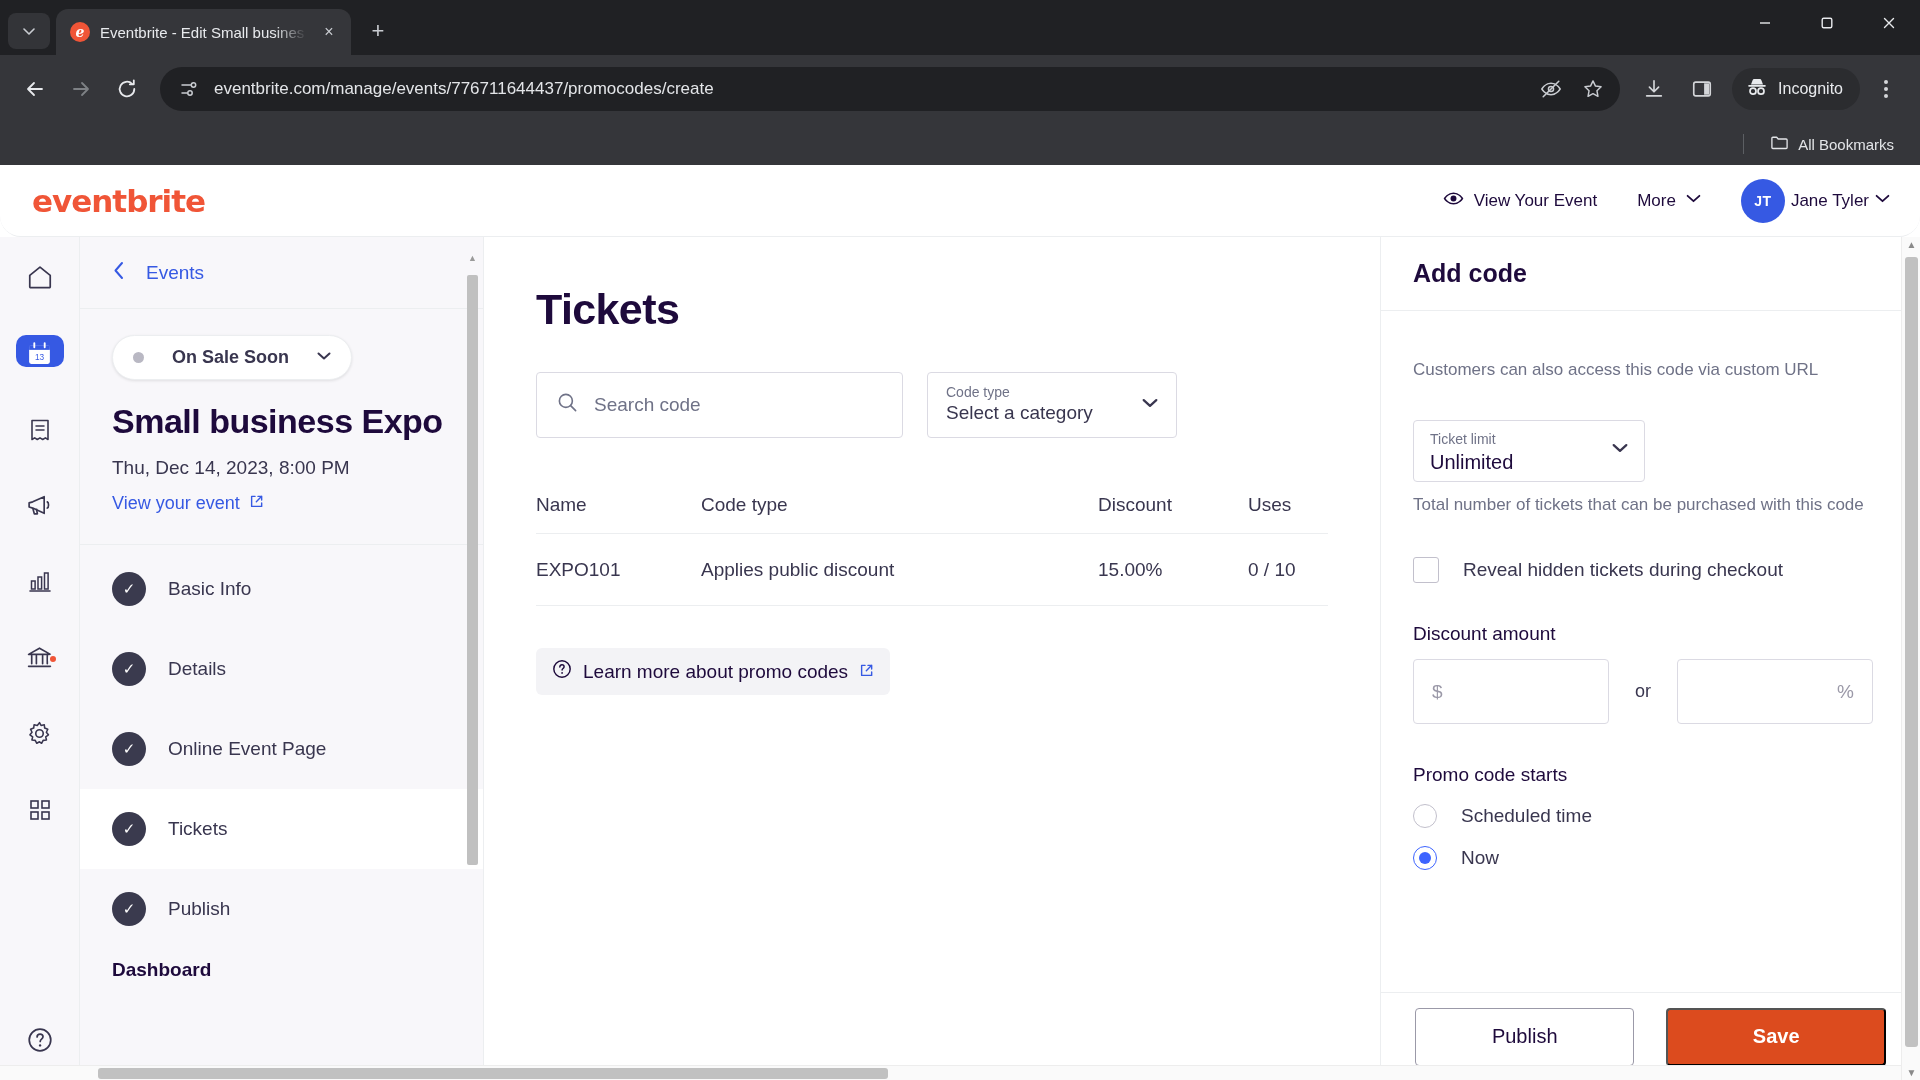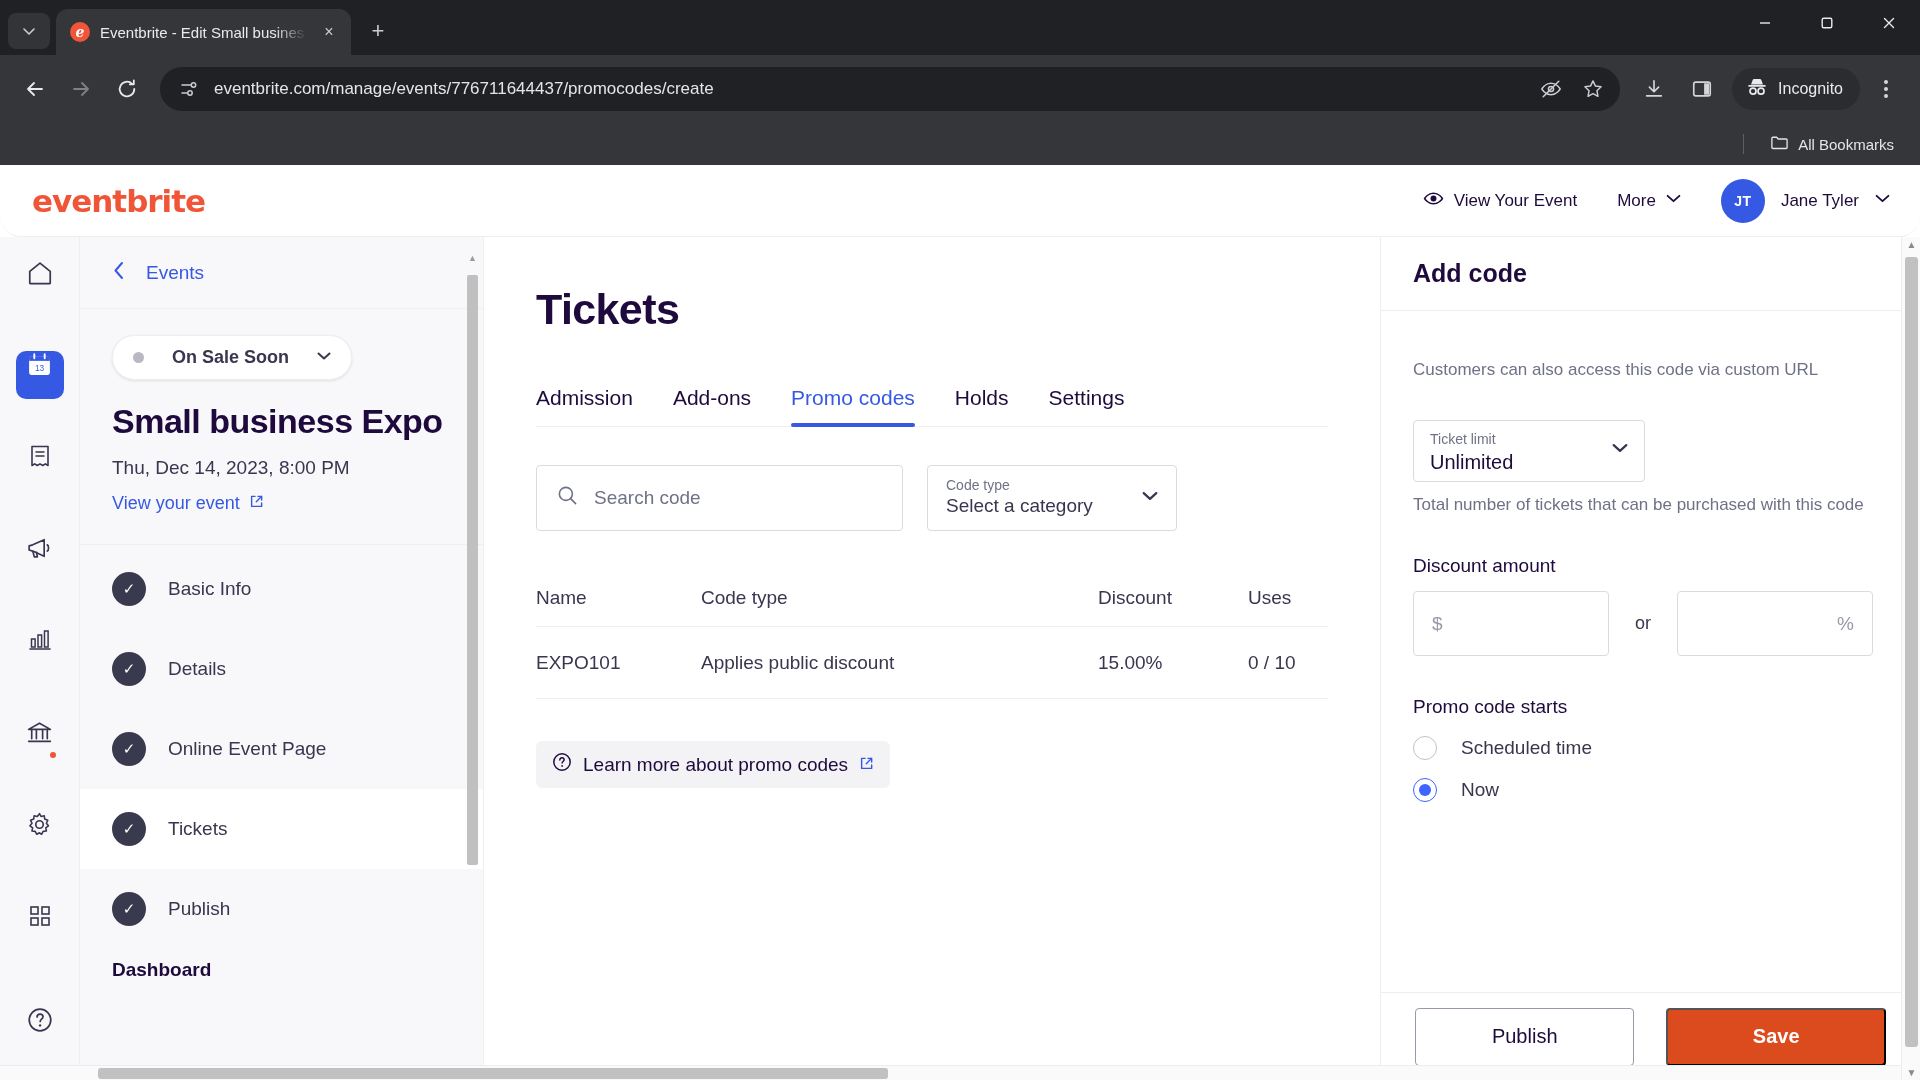--- a/index.html
+++ b/index.html
@@ -69,32 +69,32 @@
   .viewport { flex:1; background:#fff; position:relative; overflow:hidden; display:flex; flex-direction:column;}
 
   .eb-header {
     height:72px; background:#fff; border-bottom:1px solid #eceef0; display:flex; align-items:center;
     padding:0 30px 0 32px; flex:0 0 72px;border-radius:21px;
   }
   .eb-logo { font-size:31px; font-weight:bold; color:#f05537; letter-spacing:-1px; font-family:"DejaVu Sans", sans-serif; }
   .eb-header-right { margin-left:auto; display:flex; align-items:center; gap:40px; }
   .hdr-link { display:flex; align-items:center; gap:10px; color:#1e0a3c; font-size:17px; }
   .hdr-more { display:flex; align-items:center; gap:10px; color:#1e0a3c; font-size:17px; }
-  .avatar-wrap { display:flex; align-items:center; gap:16px; }
+  .avatar-wrap { display:flex; align-items:center; gap:6px; }
   .avatar { width:44px; height:44px; border-radius:50%; background:#3659e3; color:#fff; font-size:14px; font-weight:bold; display:flex; align-items:center; justify-content:center; letter-spacing:.5px;}
   .user-name { color:#1e0a3c; font-size:17px; }
 
   .page-body { flex:1; display:flex; min-height:0; position:relative; }
 
   
   .rail {
     width:80px; background:#f8f7fa; border-right:1px solid #eceef0; flex:0 0 80px;
     display:flex; flex-direction:column; align-items:center; padding-top:22px; gap:10px;
   }
-  .rail-btn { width:48px; height:48px; border-radius:10px; display:flex; align-items:flex-start; justify-content:center; color:#39364f; position:relative; }
+  .rail-btn { width:48px; height:32px; border-radius:10px; display:flex; align-items:flex-end; justify-content:center; color:#39364f; position:relative; }
   .rail-btn.active { background:#3659e3; color:#fff; }
   .rail-gap { height:24px; }
   .rail-dot { position:absolute; right:6px; bottom:7px; width:10px; height:10px; border-radius:50%; background:#f05537; border:2px solid #f8f7fa;}
   .rail-help { margin-top:auto; margin-bottom:26px; }
 
   
   .evnav { width:404px; flex:0 0 404px; background:#f8f7fa; border-right:1px solid #eceef0; position:relative; display:flex; flex-direction:column; }
   .evnav-scroll { flex:1; overflow:hidden; }
   .ev-back { height:72px; display:flex; align-items:center; gap:20px; padding-left:32px; border-bottom:1px solid #eceef0; }
   .ev-back .chev { color:#3659e3; font-size:19px; }
@@ -505,27 +505,20 @@
         <div class="evnav-sb">
           <span class="arrow">▲</span>
           <span class="thumb"></span>
         </div>
       </div>
 
       <div class="main">
         <div class="main-inner">
           <div class="h1">Tickets</div>
 
-          <div class="tabs">
-            <div class="tabitem">Admission</div>
-            <div class="tabitem">Add-ons</div>
-            <div class="tabitem sel">Promo codes</div>
-            <div class="tabitem">Holds</div>
-            <div class="tabitem">Settings</div>
-          </div>
 
           <div class="filters">
             <div class="search-box">
               <span>
                 <svg width="21" height="21" viewBox="0 0 22 22">
                     <circle cx="9.3" cy="9.3" r="6.8" stroke="#6f7287" stroke-width="1.7" fill="none"></circle>
                     <path d="M14.3 14.3l5.2 5.2" stroke="#6f7287" stroke-width="1.7" stroke-linecap="round"></path>
                   </svg>
               </span>
               <span>Search code</span>
@@ -591,20 +584,24 @@
               <span class="val">Unlimited</span>
             </span>
             <span class="chev">
               <svg width="16" height="16" viewBox="0 0 14 14">
                   <path d="M1.5 4.5l5.5 5 5.5-5" stroke="#39364f" stroke-width="2" fill="none" stroke-linecap="round" stroke-linejoin="round"></path>
                 </svg>
             </span>
           </div>
           <div class="helper">Total number of tickets that can be purchased with this code</div>
 
+          <div class="check-row">
+            <span class="checkbox"></span>
+            <span class="check-lbl">Reveal hidden tickets during checkout</span>
+          </div>
 
           <div class="sect-title">Discount amount</div>
           <div class="amount-row">
             <span class="amt-box">$</span>
             <span class="amt-or">or</span>
             <span class="amt-box pct">%</span>
           </div>
 
           <div class="sect-title">Promo code starts</div>
           <div class="radio-row">

